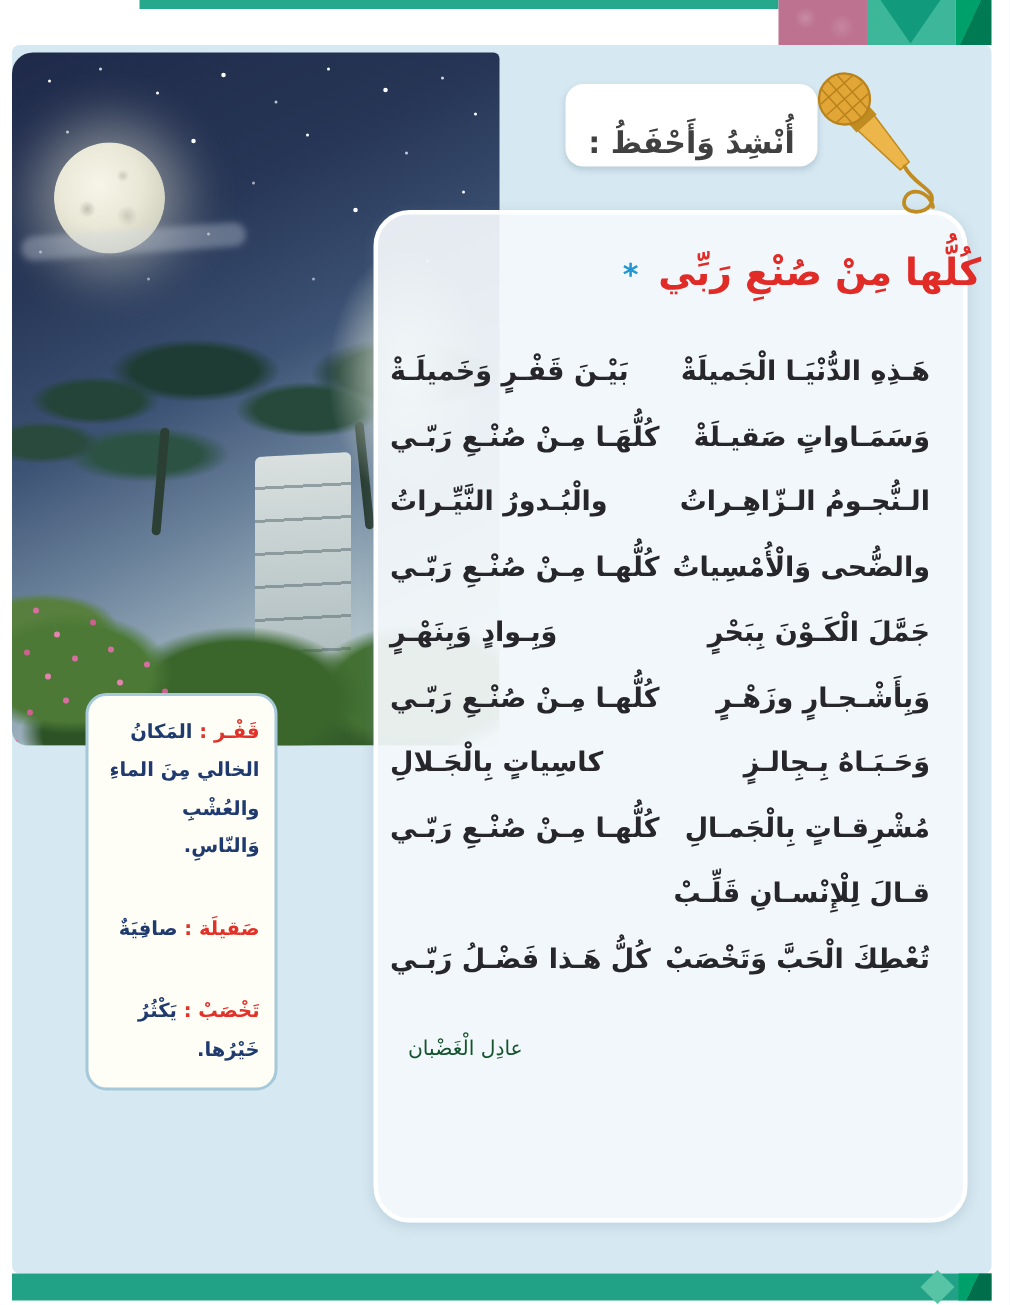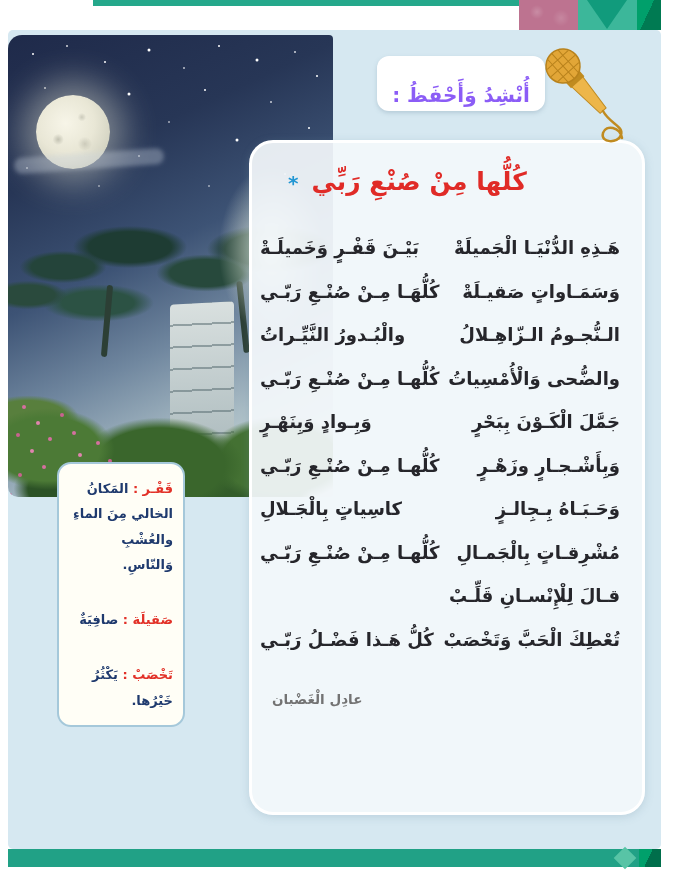--- a/index.html
+++ b/index.html
@@ -74,40 +74,40 @@
   .flowers { position:absolute; left:0; bottom:0; width:4px; height:4px; border-radius:50%; background:#d56f9f;
     box-shadow: 14px -88px 0 0 #d56f9f, 28px -72px 0 0 #e184ae, 8px -60px 0 0 #c9628f,
       40px -56px 0 0 #d56f9f, 22px -44px 0 0 #e184ae, 52px -80px 0 0 #c9628f,
       64px -62px 0 0 #d56f9f, 34px -28px 0 0 #d56f9f, 70px -40px 0 0 #e184ae,
       10px -20px 0 0 #c9628f, 88px -52px 0 0 #d56f9f, 100px -34px 0 0 #c9628f; }
 
   
   .card { position:absolute; left:249px; top:140px; width:396px; height:675px; z-index:3;
     background:rgba(243,248,251,.93); border:3px solid #ffffff; border-radius:24px;
     box-shadow:0 2px 8px rgba(110,145,165,.25); }
-  .title-row { position:absolute; top:24px; left:0; width:100%; text-align:left;
+  .title-row { position:absolute; top:24px; left:12px; width:100%; text-align:right;
     direction:rtl; white-space:nowrap;padding-left:36px; }
   .title-text { color:#e02b27; font-size:25px; font-weight:bold; }
   .title-star { color:#2196d3; font-size:20px; font-weight:bold; margin-right:8px; }
   .poem { position:absolute; top:94px; right:22px; left:8px; direction:rtl; }
   .poem-row { display:flex; justify-content:space-between; align-items:baseline;
     height:43.5px; color:#26262b; font-size:18px; font-weight:bold; white-space:nowrap; }
   .hemi-1 { text-align:center; }
   .hemi-2 { text-align:right; }
   .author { position:absolute; left:20px; top:548px; direction:rtl;
-    color:#737373; font-size:13.5px; font-weight:bold; }
+    color:#14532d; font-size:13.5px; font-weight:normal; }
   .footnote { position:absolute; right:18px; bottom:16px; direction:rtl; white-space:nowrap; }
   .fn-star { color:#2196d3; font-size:17px; font-weight:bold; margin-left:6px; }
   .fn-text { color:#e02b27; font-size:15px; font-weight:bold; }
 
   
   .badge { position:absolute; left:377px; top:56px; width:168px; height:55px; z-index:4;
     background:#ffffff; border-radius:12px; box-shadow:0 2px 4px rgba(120,150,170,.35);
     display:flex; align-items:center; justify-content:center; direction:rtl; }
-  .badge-label { color:#8b5cf6; font-size:20px; font-weight:bold;
+  .badge-label { color:#404040; font-size:20px; font-weight:bold;
     text-shadow:0 1px 0 rgba(255,255,255,.8); white-space:nowrap;margin-top:22px; }
   .mic { position:absolute; left:518px; top:40px; width:140px; height:110px; z-index:5; }
 
   
   .glossary { position:absolute; left:57px; top:462px; width:128px; height:265px; z-index:4;
     background:#fffef6; border:2px solid #a5c8da; border-radius:14px;
     padding:12px 10px; direction:rtl; display:flex; flex-direction:column; justify-content:space-between; }
   .entry { font-size:13px; font-weight:bold; line-height:1.95; text-align:right; }
   .term { color:#e23128; }
   .def  { color:#1f3a6e; }
@@ -155,21 +155,21 @@
     <div class="poem">
       <div class="poem-row">
         <span class="hemi-1">هَـذِهِ الدُّنْيَـا الْجَميلَةْ</span>
         <span class="hemi-2">بَيْـنَ قَفْـرٍ وَخَميلَـةْ</span>
       </div>
       <div class="poem-row">
         <span class="hemi-1">وَسَمَـاواتٍ صَقيـلَةْ</span>
         <span class="hemi-2">كُلُّهَـا مِـنْ صُنْـعِ رَبّـي</span>
       </div>
       <div class="poem-row">
-        <span class="hemi-1">الـنُّجـومُ الـزّاهِـلالُ</span>
+        <span class="hemi-1">الـنُّجـومُ الـزّاهِـراتُ</span>
         <span class="hemi-2">والْبُـدورُ النَّيِّـراتُ</span>
       </div>
       <div class="poem-row">
         <span class="hemi-1">والضُّحى وَالْأُمْسِياتُ</span>
         <span class="hemi-2">كُلُّهـا مِـنْ صُنْـعِ رَبّـي</span>
       </div>
       <div class="poem-row">
         <span class="hemi-1">جَمَّلَ الْكَـوْنَ بِبَحْرٍ</span>
         <span class="hemi-2">وَبِـوادٍ وَبِنَهْـرٍ</span>
       </div>

